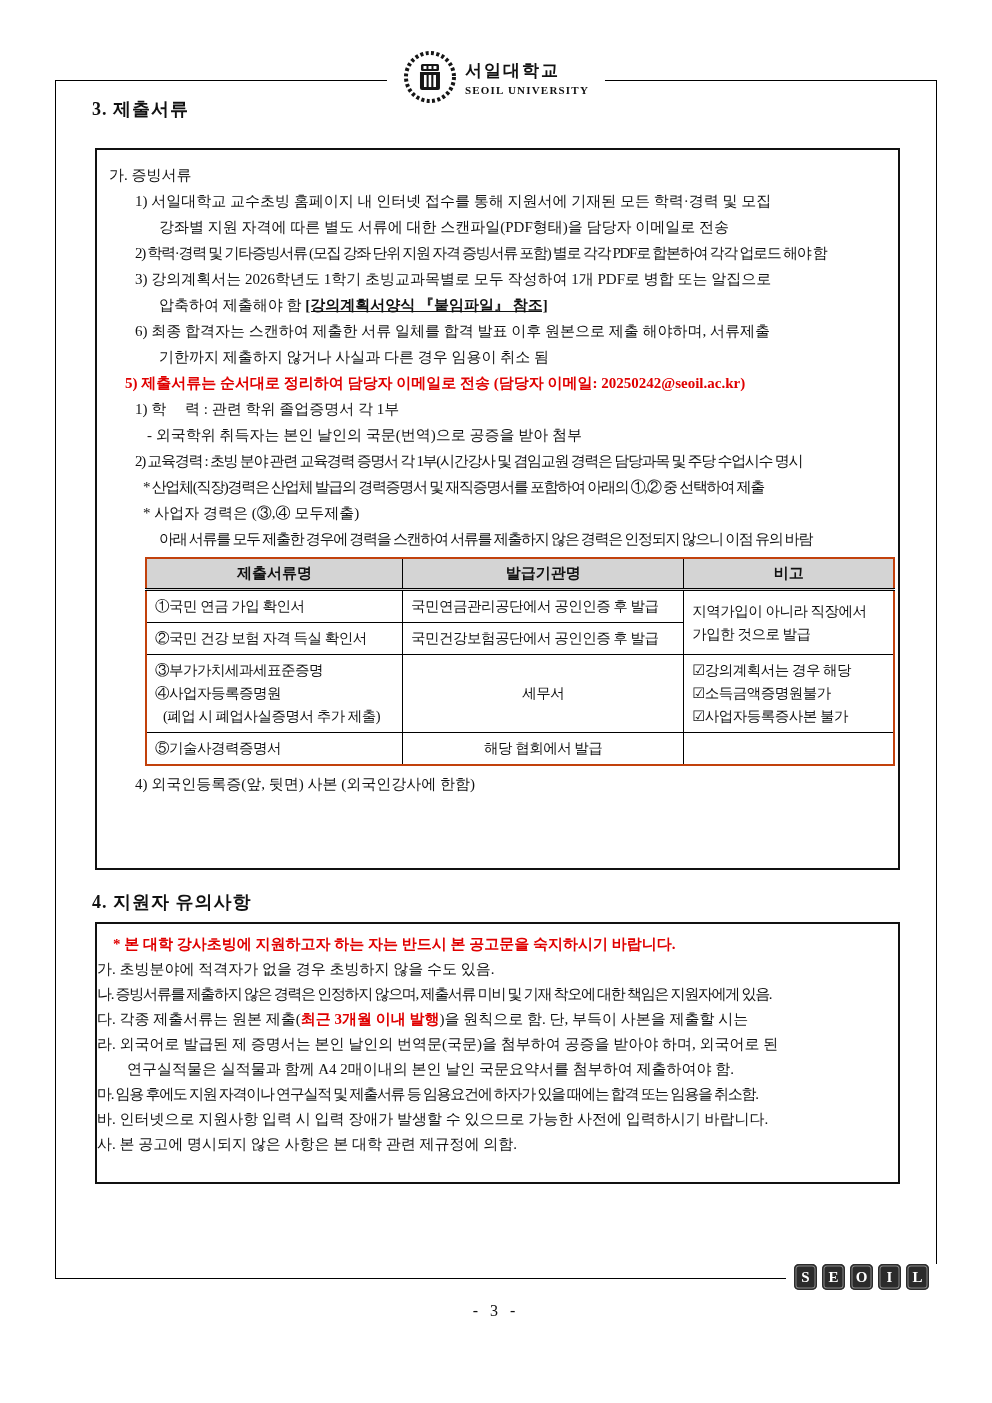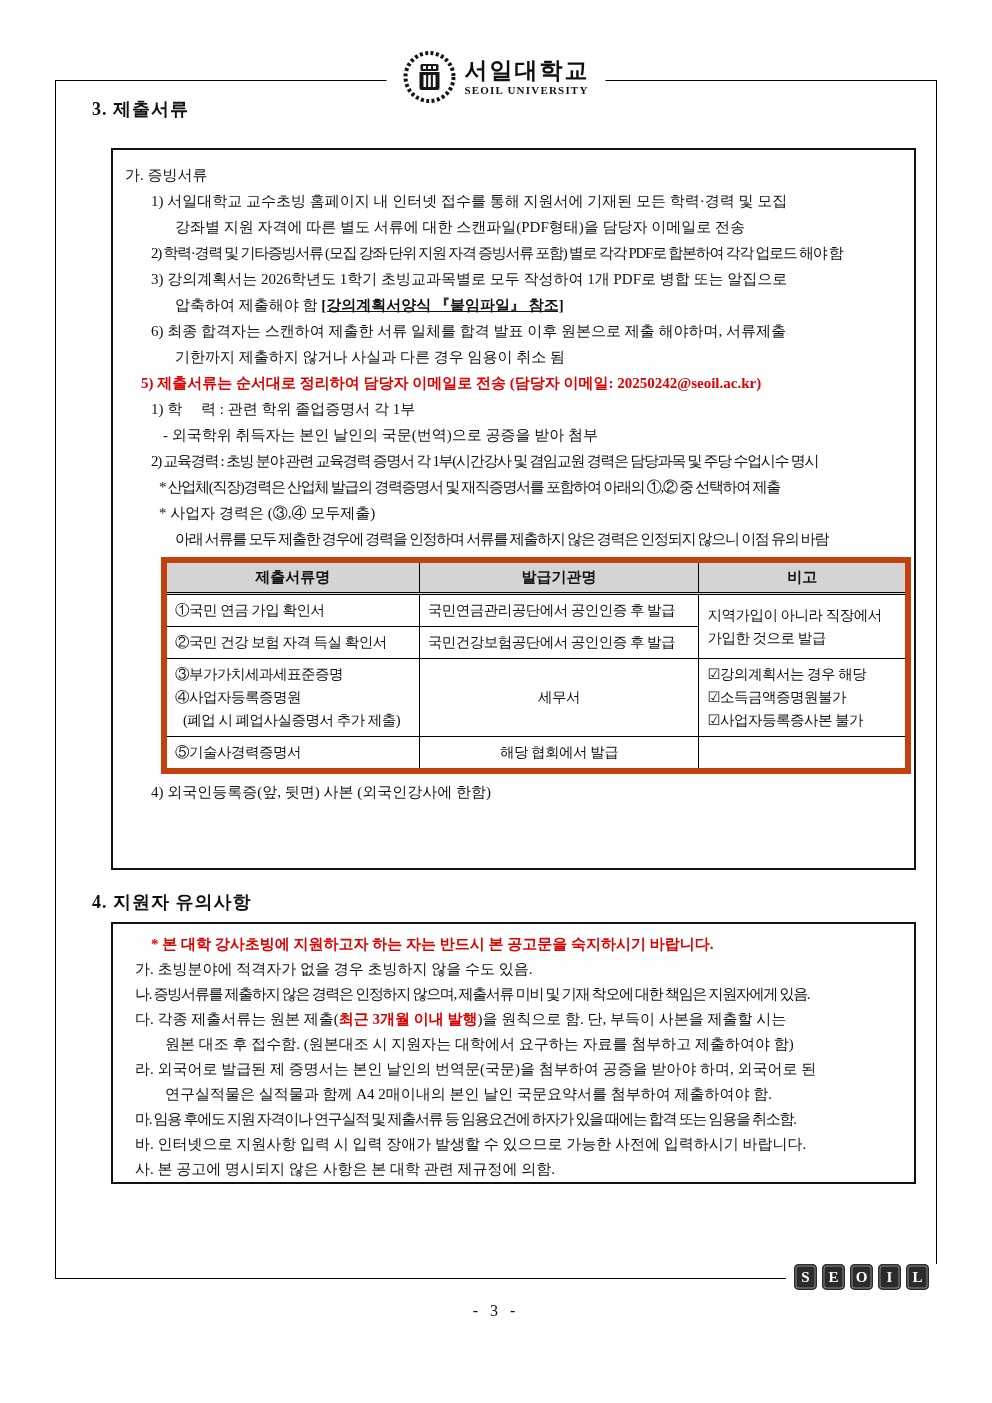--- a/index.html
+++ b/index.html
@@ -10,42 +10,42 @@
   }
   .frame{
     position:absolute;left:55px;top:80px;width:880px;height:1197px;
     border:1px solid #000;
   }
   
   .logo-wrap{
     position:absolute;top:50px;left:50%;transform:translateX(-50%);
     background:#fff;padding:0 16px;display:flex;align-items:center;gap:8px;z-index:2;
   }
-  .logo-text .kr{font-size:23px;font-weight:bold;letter-spacing:2px;line-height:26px;}
+  .logo-text .kr{font-size:17px;font-weight:bold;letter-spacing:2px;line-height:26px;}
   .logo-text .en{font-size:11px;font-weight:bold;letter-spacing:1.2px;line-height:13px;}
   
   .sec-title{
     position:absolute;left:92px;font-size:18px;font-weight:bold;letter-spacing:1px;
   }
   .box{
-    position:absolute;left:111px;width:805px;border:2px solid #111;
+    position:absolute;left:95px;width:805px;border:2px solid #111;
     box-sizing:border-box;overflow:hidden;background:#fff;
   }
   .box1{top:148px;height:722px;padding:12px 12px;}
-  .box2{top:922px;height:262px;padding:8px 22px;}
+  .box2{top:922px;height:262px;padding:8px 0;}
   .line{font-size:15px;line-height:26px;white-space:nowrap;}
   .box2 .line{line-height:25px;}
   .tight{letter-spacing:-1.3px;}
   .seg{}
   .seg-bu{font-weight:bold;text-decoration:underline;}
   .seg-rbu{color:#e00000;font-weight:bold;}
   .seg-rb{color:#e00000;font-weight:bold;}
   
   table.docs{
-    border-collapse:collapse;border:6px solid #c2410c;
+    border-collapse:collapse;border:2px solid #c2410c;
     margin:5px 0 5px 36px;width:750px;table-layout:fixed;
   }
   table.docs th{
     background:#d4d4d4;border:1px solid #000;border-bottom:3px double #000;
     font-size:15px;font-weight:bold;padding:5px 4px;text-align:center;
   }
   table.docs td{
     border:1px solid #000;font-size:14.5px;line-height:23px;
     padding:4px 8px;vertical-align:middle;letter-spacing:-0.5px;
   }
@@ -106,21 +106,21 @@
       <div class="line" style="padding-left: 26px;"><span class="seg">3) 강의계획서는 2026학년도 1학기 초빙교과목별로 모두 작성하여 1개 PDF로 병합 또는 알집으로</span></div>
       <div class="line" style="padding-left: 50px;"><span class="seg">압축하여 제출해야 함 </span><span class="seg-bu">[강의계획서양식 『붙임파일』 참조]</span></div>
       <div class="line" style="padding-left: 26px;"><span class="seg">6) 최종 합격자는 스캔하여 제출한 서류 일체를 합격 발표 이후 원본으로 제출 해야하며, 서류제출</span></div>
       <div class="line" style="padding-left: 50px;"><span class="seg">기한까지 제출하지 않거나 사실과 다른 경우 임용이 취소 됨</span></div>
       <div class="line" style="padding-left: 16px;"><span class="seg-rbu">5) 제출서류는 순서대로 정리하여 담당자 이메일로 전송 (담당자 이메일: 20250242@seoil.ac.kr)</span></div>
       <div class="line" style="padding-left: 26px;"><span class="seg">1) 학&nbsp;&nbsp;&nbsp;&nbsp;&nbsp;력 : 관련 학위 졸업증명서 각 1부</span></div>
       <div class="line" style="padding-left: 38px;"><span class="seg">- 외국학위 취득자는 본인 날인의 국문(번역)으로 공증을 받아 첨부</span></div>
       <div class="line tight" style="padding-left: 26px;"><span class="seg">2) 교육경력 : 초빙 분야 관련 교육경력 증명서 각 1부(시간강사 및 겸임교원 경력은 담당과목 및 주당 수업시수 명시</span></div>
       <div class="line tight" style="padding-left: 34px;"><span class="seg">* 산업체(직장)경력은 산업체 발급의 경력증명서 및 재직증명서를 포함하여 아래의 ①,② 중 선택하여 제출</span></div>
       <div class="line" style="padding-left: 34px;"><span class="seg">* 사업자 경력은 (③,④ 모두제출)</span></div>
-      <div class="line tight" style="padding-left: 50px;"><span class="seg">아래 서류를 모두 제출한 경우에 경력을 인정하며 서류를 제출하지 않은 경력은 인정되지 않으니 이점 유의 바람</span></div>
+      <div class="line tight" style="padding-left: 50px;"><span class="seg">아래 서류를 모두 제출한 경우에 경력을 스캔하여 서류를 제출하지 않은 경력은 인정되지 않으니 이점 유의 바람</span></div>
     </div>
 
   <table class="docs">
     <colgroup>
         <col class="col-doc">
         <col class="col-org">
         <col class="col-note">
       </colgroup>
     <thead>
       <tr>
@@ -169,21 +169,20 @@
 </div>
 
 <div class="sec-title" style="top:890px;">4. 지원자 유의사항</div>
 
 <div class="box box2">
   <div>
       <div class="line" style="padding-left: 16px;"><span class="seg-rb">* </span><span class="seg-rbu">본 대학 강사초빙에 지원하고자 하는 자는 반드시 본 공고문을 숙지하시기 바랍니다.</span></div>
       <div class="line"><span class="seg">가. 초빙분야에 적격자가 없을 경우 초빙하지 않을 수도 있음.</span></div>
       <div class="line tight"><span class="seg">나. 증빙서류를 제출하지 않은 경력은 인정하지 않으며, 제출서류 미비 및 기재 착오에 대한 책임은 지원자에게 있음.</span></div>
       <div class="line"><span class="seg">다. 각종 제출서류는 원본 제출(</span><span class="seg-rb">최근 3개월 이내 발행</span><span class="seg">)을 원칙으로 함. 단, 부득이 사본을 제출할 시는</span></div>
-      <div class="line" style="padding-left: 30px;"><span class="seg">원본 대조 후 접수함. (원본대조 시 지원자는 대학에서 요구하는 자료를 첨부하고 제출하여야 함)</span></div>
       <div class="line"><span class="seg">라. 외국어로 발급된 제 증명서는 본인 날인의 번역문(국문)을 첨부하여 공증을 받아야 하며, 외국어로 된</span></div>
       <div class="line" style="padding-left: 30px;"><span class="seg">연구실적물은 실적물과 함께 A4 2매이내의 본인 날인 국문요약서를 첨부하여 제출하여야 함.</span></div>
       <div class="line tight"><span class="seg">마. 임용 후에도 지원 자격이나 연구실적 및 제출서류 등 임용요건에 하자가 있을 때에는 합격 또는 임용을 취소함.</span></div>
       <div class="line"><span class="seg">바. 인터넷으로 지원사항 입력 시 입력 장애가 발생할 수 있으므로 가능한 사전에 입력하시기 바랍니다.</span></div>
       <div class="line"><span class="seg">사. 본 공고에 명시되지 않은 사항은 본 대학 관련 제규정에 의함.</span></div>
     </div>
 </div>
 
 <div class="seoil-logo">
     <div class="seoil-letter">S</div>

